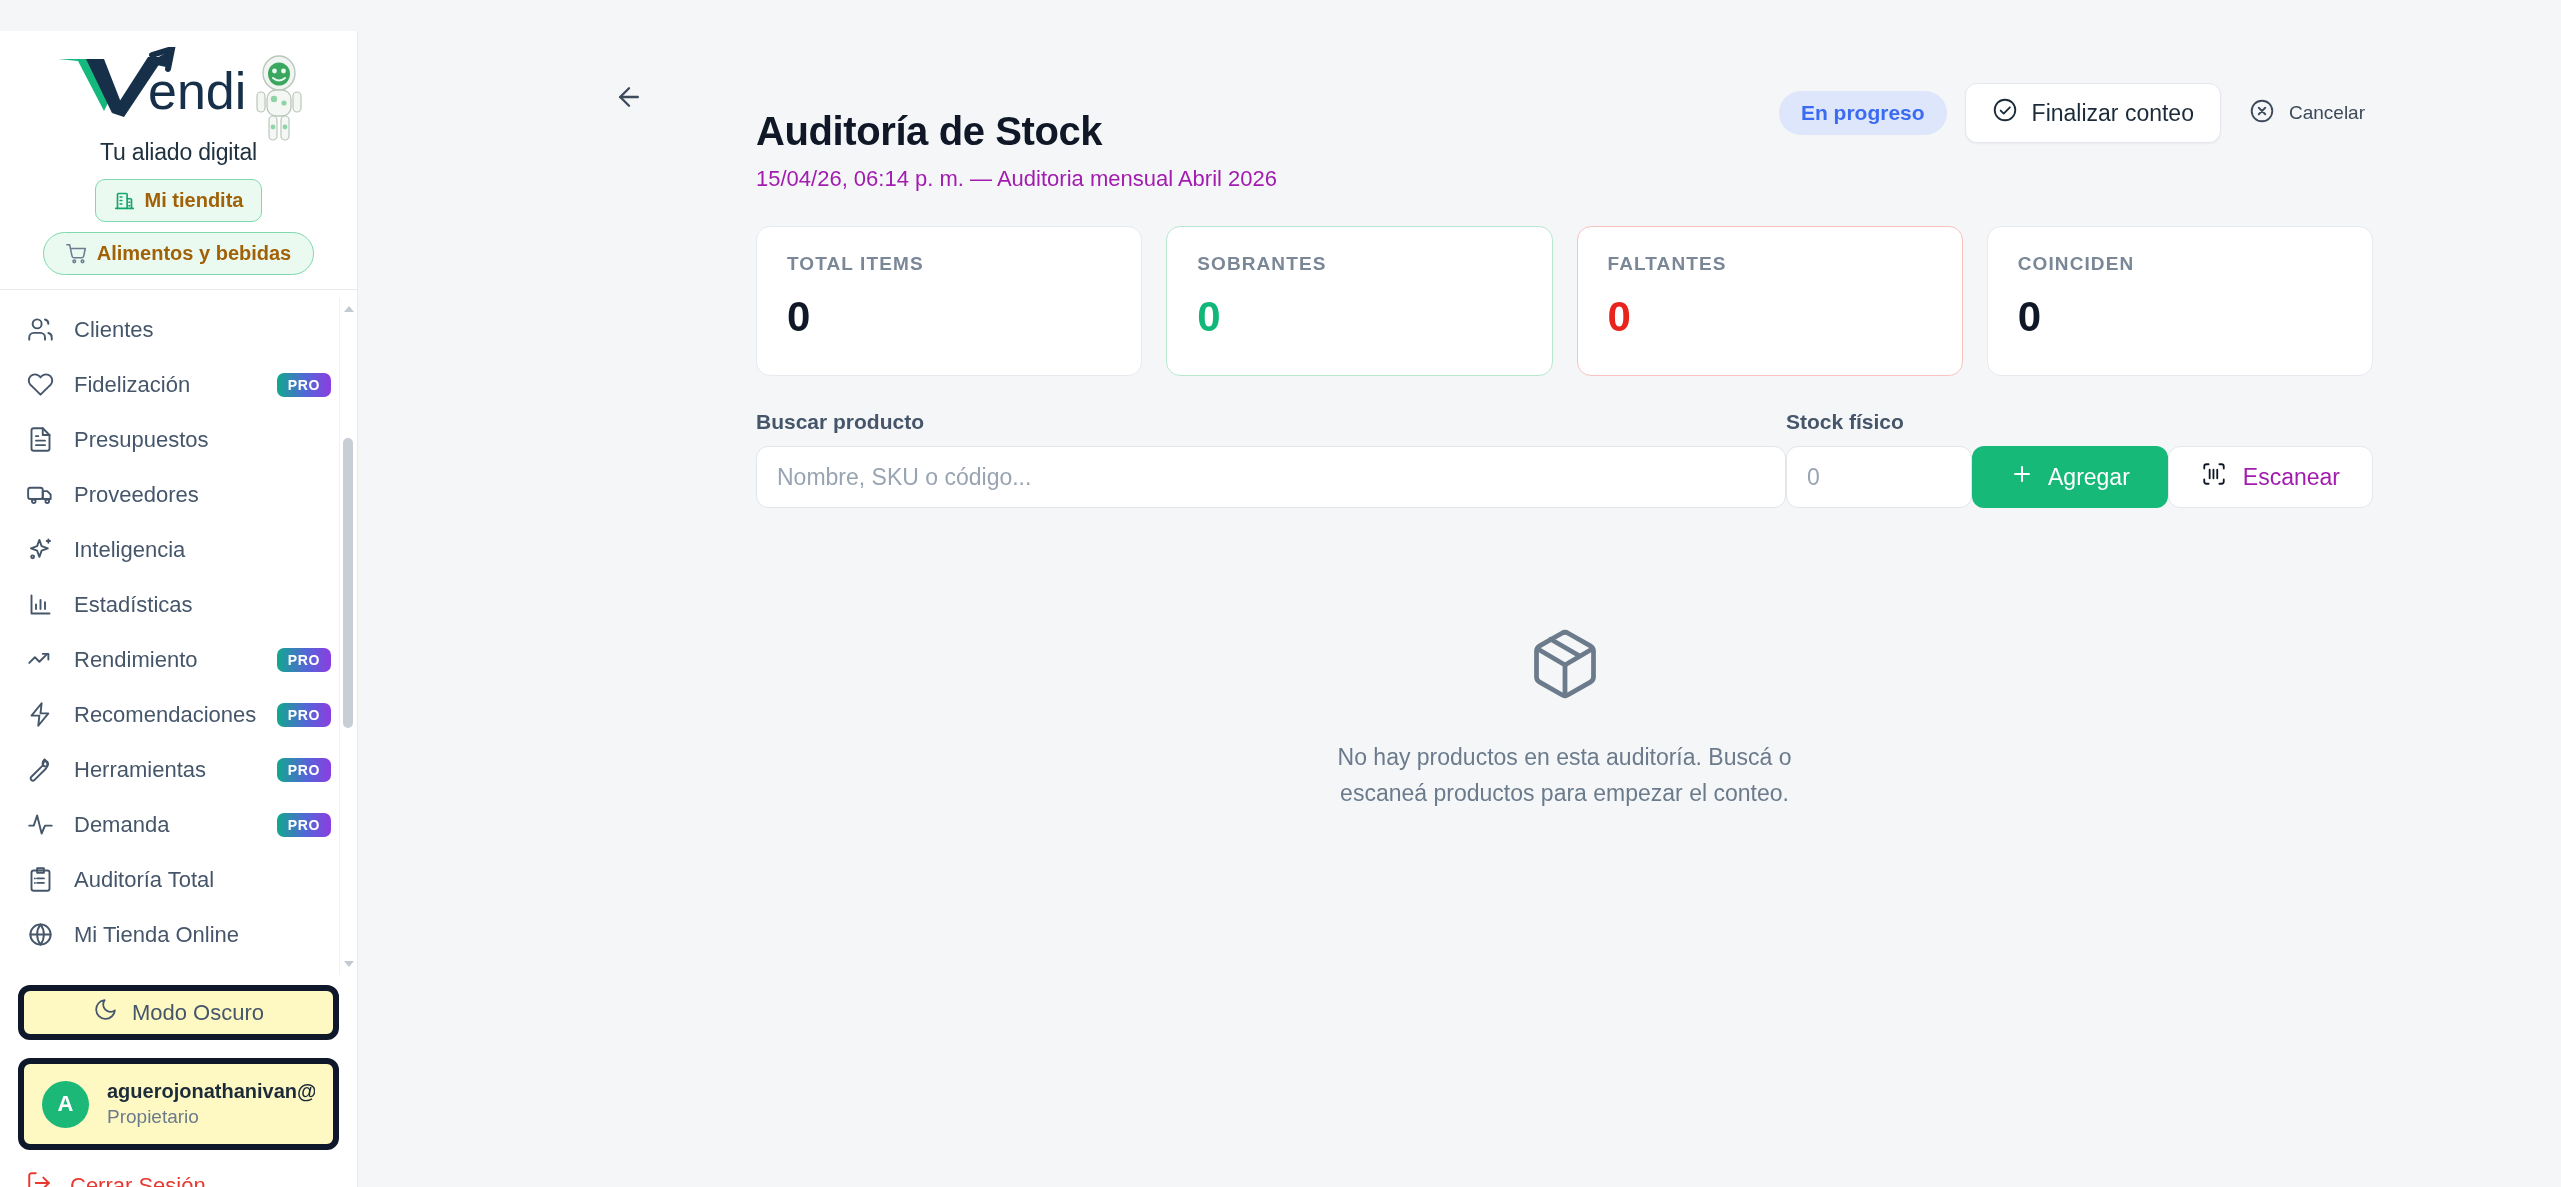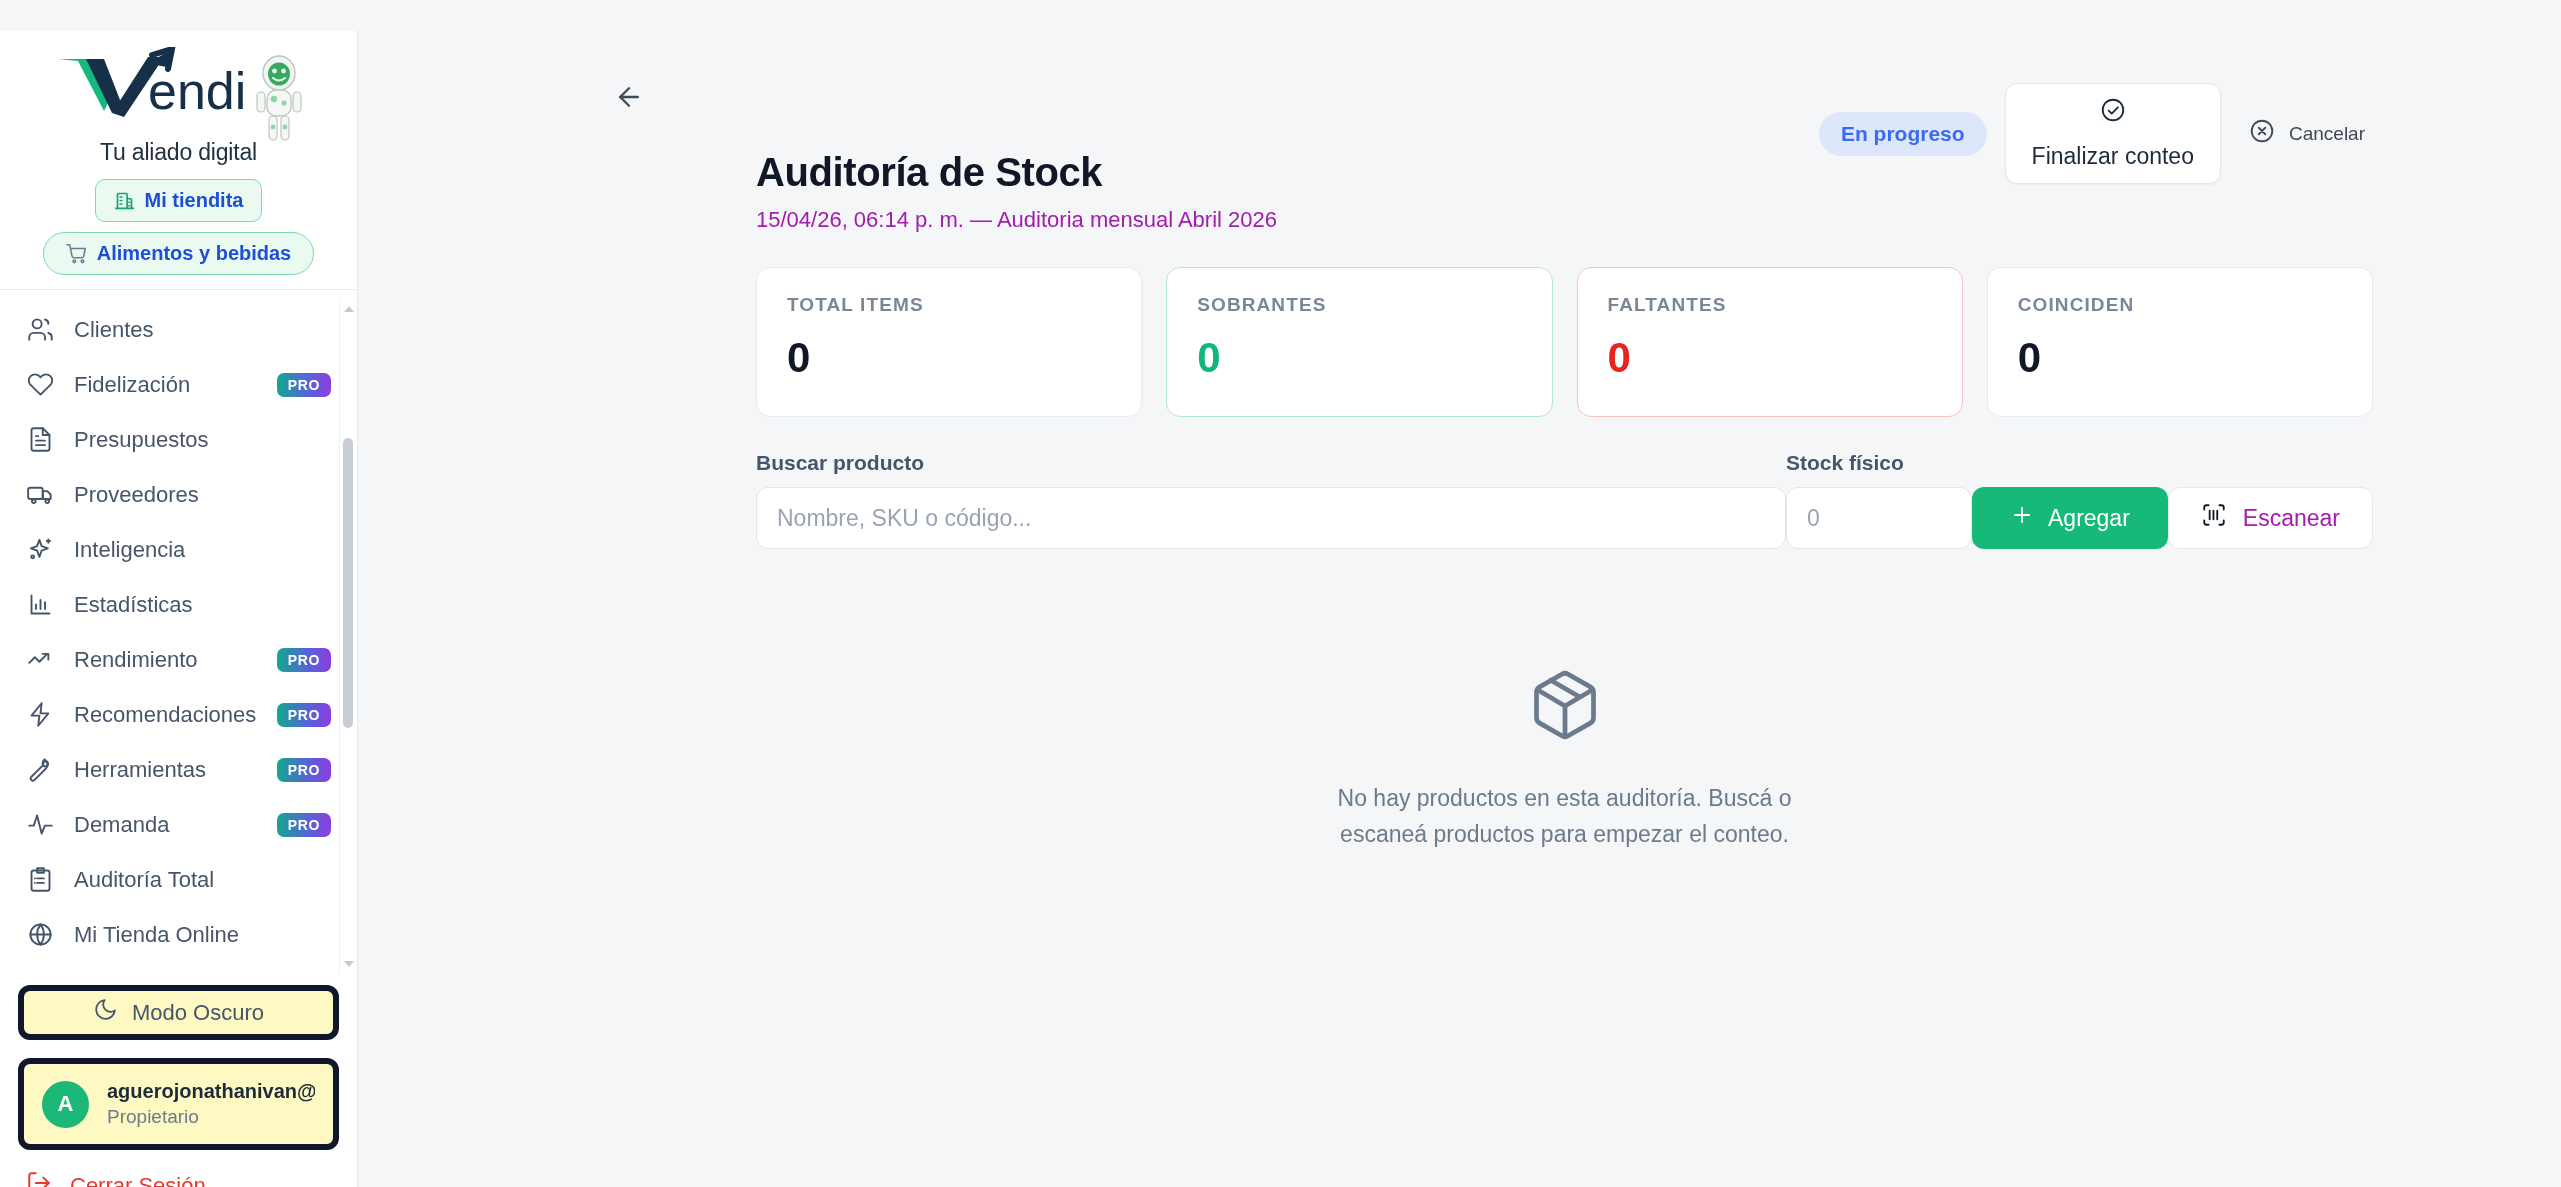--- a/index.html
+++ b/index.html
@@ -26,21 +26,21 @@
   .wordmark svg { display: block; }
   .robot { width: 54px; height: 92px; margin-top: 6px; }
   .tagline {
     font-size: 23px; color: #20313f; letter-spacing: -0.2px;
     margin-top: -6px; font-weight: 400;
   }
   .chip-btn {
     margin-top: 13px;
     display: inline-flex; align-items: center; gap: 9px;
     background: #eafaf1; border: 1.5px solid #7fd8ae;
-    color: #1d4ed8; font-weight: 700; font-size: 20px;
+    color: #a16207; font-weight: 700; font-size: 20px;
     padding: 9px 18px; border-radius: 10px; cursor: pointer;
   }
   .chip-btn.pill { border-radius: 999px; margin-top: 10px; padding: 9px 22px; }
   .chip-ico { width: 22px; height: 22px; display:inline-flex; align-items:center; justify-content:center; }
 
   .nav-divider { height: 1px; background: #e8ebee; margin-top: 14px; }
 
   .nav-scroll {
     flex: 1 1 auto;
     overflow: hidden;
@@ -113,21 +113,20 @@
   .top-actions { display: flex; align-items: center; gap: 18px; margin-top: 14px; }
   .status-pill {
     background: #dde6fb; color: #3a6bf0; font-weight: 700; font-size: 21px;
     padding: 10px 22px; border-radius: 999px;
   }
   .btn-white {
     display: inline-flex; align-items: center; gap: 14px;
     background: #fff; border: 1px solid #e4e8ec; border-radius: 12px;
     padding: 13px 26px; font-size: 23px; color: #1c2b39; cursor: pointer;
     box-shadow: 0 1px 2px rgba(16,24,40,.05);
-    flex-direction: column;
   }
   .btn-plain {
     display: inline-flex; align-items: center; gap: 14px;
     background: transparent; border: none; padding: 13px 10px;
     font-size: 19px; color: #3d4a5a; cursor: pointer;
   }
 
   .page-head { padding: 0 34px 0 398px; margin-top: -34px; }
   .page-title { font-size: 40px; font-weight: 700; color: #101828; letter-spacing: -0.4px; }
   .page-sub { font-size: 22px; color: #a21caf; margin-top: 12px; }

